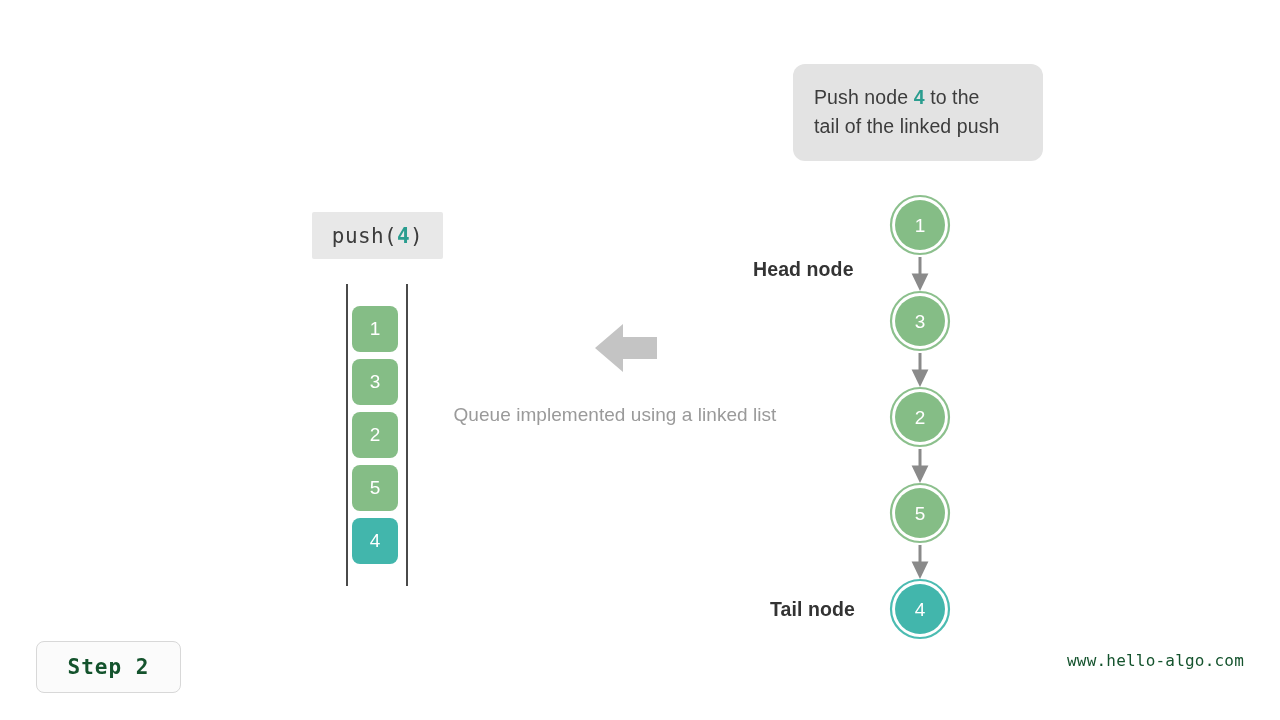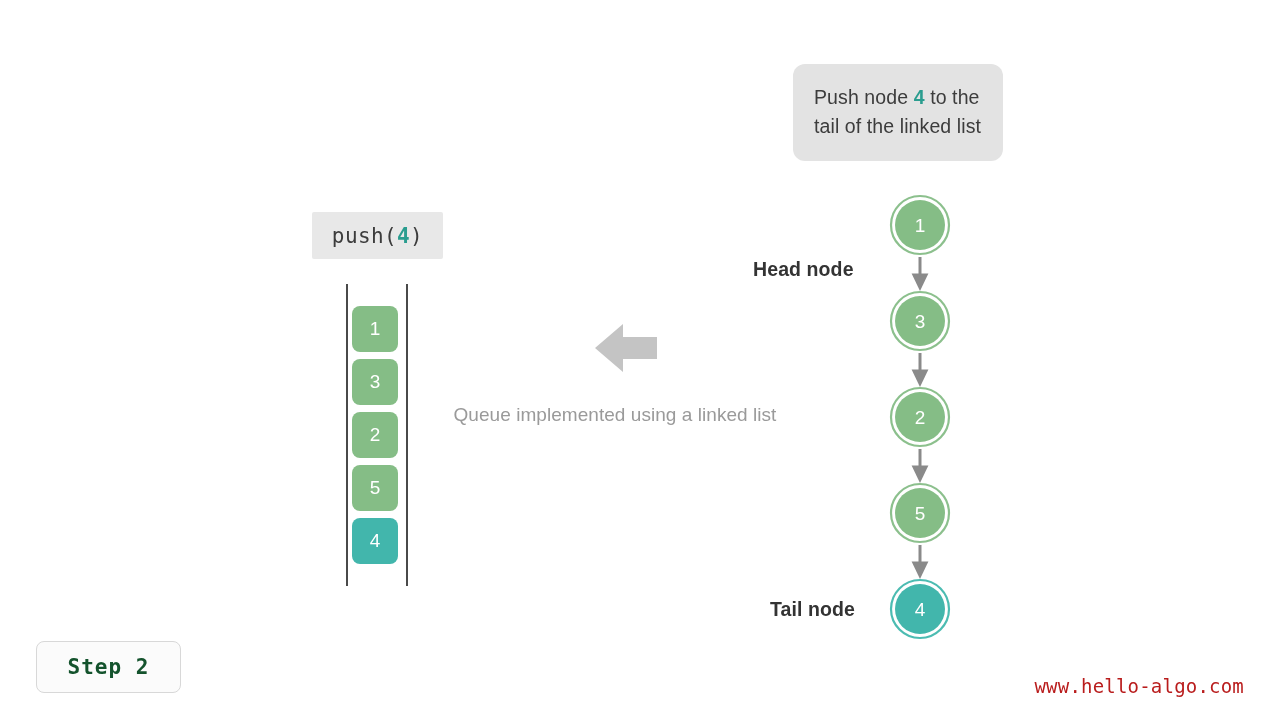--- a/index.html
+++ b/index.html
@@ -14,21 +14,21 @@
     overflow: hidden;
     font-family: "Liberation Sans", sans-serif;
     -webkit-font-smoothing: antialiased;
   }
 
   
   #info-box {
     position: absolute;
     left: 793px;
     top: 64px;
-    width: 210px;
+    width: 250px;
     box-sizing: border-box;
     background: #e3e3e3;
     border-radius: 12px;
     padding: 19px 20px 20px 21px;
     color: #3c3c3c;
     font-size: 19.5px;
     line-height: 29px;
     letter-spacing: 0.1px;
   }
   #info-box .hl {
@@ -151,33 +151,33 @@
     font-size: 21px;
     font-weight: bold;
     color: #14532d;
     letter-spacing: 1px;
   }
 
   
   #watermark {
     position: absolute;
     right: 36px;
-    top: 675px;
+    top: 651px;
     font-family: "DejaVu Sans Mono", "Liberation Mono", monospace;
-    font-size: 19px;
-    color: #b91c1c;
+    font-size: 16px;
+    color: #14532d;
     letter-spacing: 0.2px;
   }
 </style>
 </head>
 <body>
 
 <div id="info-box">
   <span>Push node </span><span class="hl">4</span><span> to the</span><br>
-  <span>tail of the linked list</span>
+  <span>tail of the linked push</span>
 </div>
 
 <div id="op-badge">
   <span>push(</span>
     <span class="hl">4</span>
     <span>)</span>
 </div>
 
 <div id="queue-panel">
   <div class="rail left"></div>

